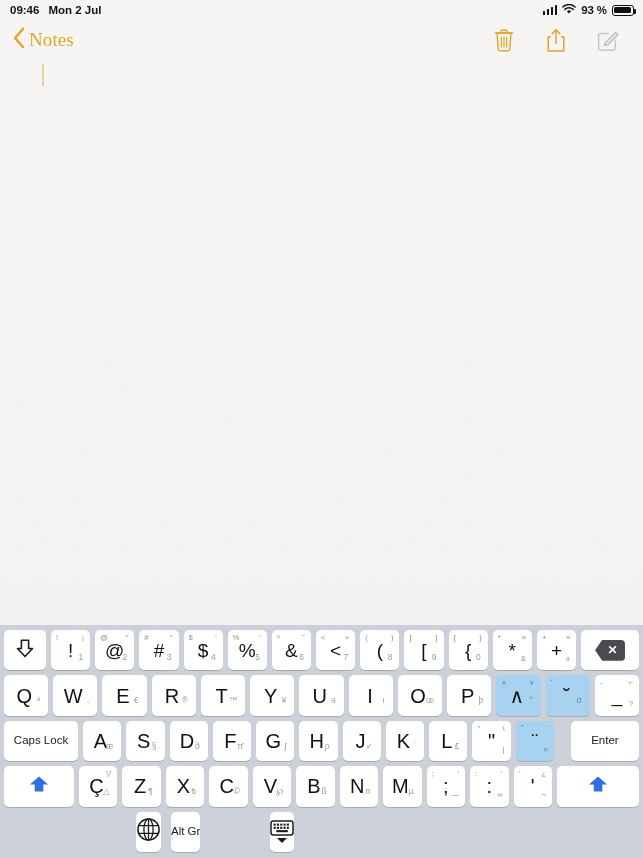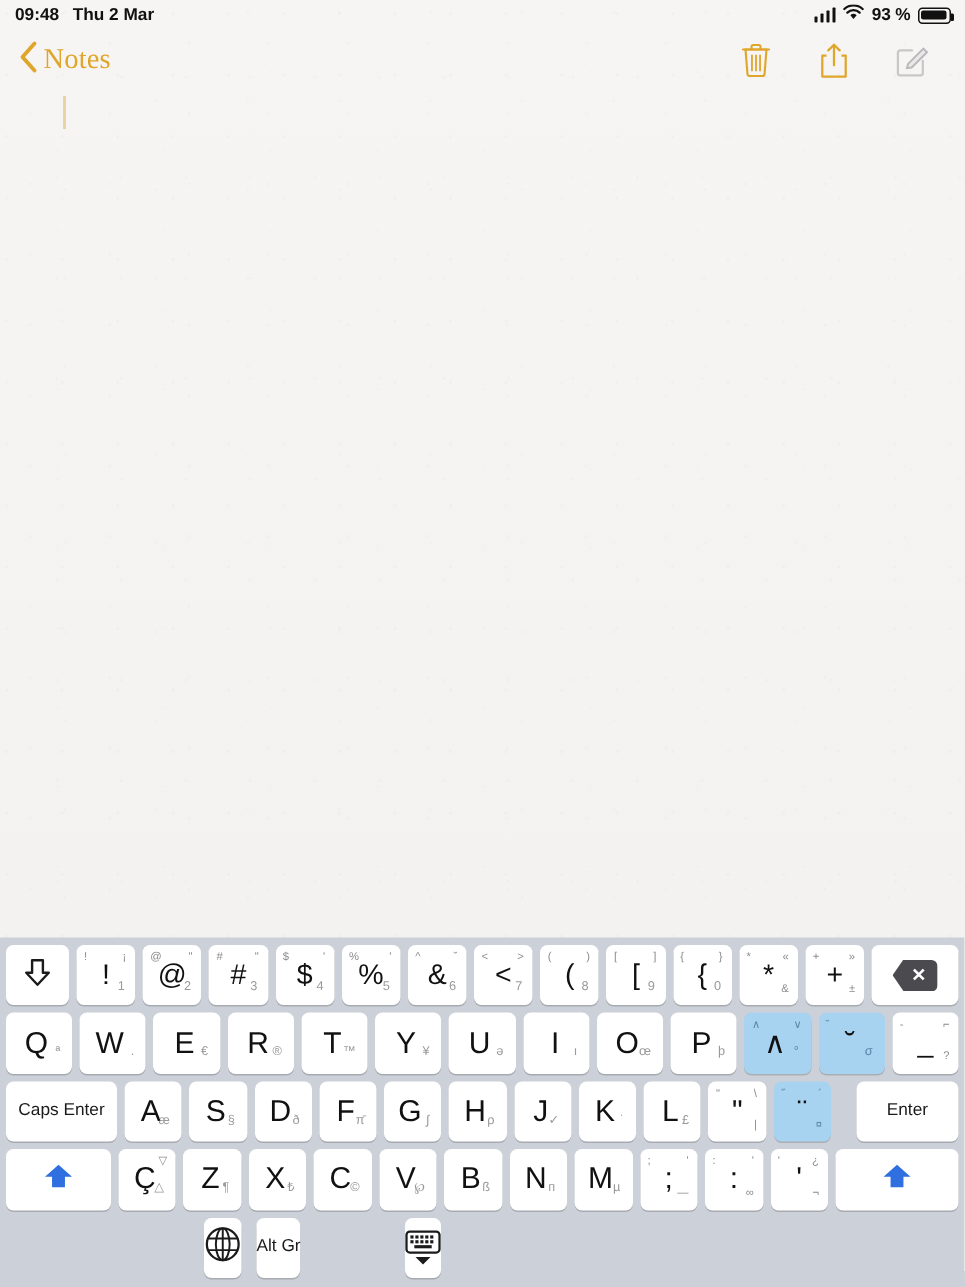--- a/index.html
+++ b/index.html
@@ -143,22 +143,22 @@
 <body>
 
 <div id="app">
 
   <div class="note-area">
     <div class="text-cursor"></div>
   </div>
 
   <div class="status-bar">
     <div class="status-left">
-      <span>09:48</span>
-      <span>Thu 2 Mar</span>
+      <span>09:46</span>
+      <span>Mon 2 Jul</span>
     </div>
     <div class="status-right">
       <span class="signal">
         <i></i>
           <i></i>
           <i></i>
           <i></i>
       </span>
       <span class="wifi">
         <svg width="14" height="11" viewBox="0 0 14 11">
@@ -347,21 +347,21 @@
         </div>
         <div class="key">
           <span class="tl">-</span>
           <span class="tr">⌐</span>
           <span class="main">_</span>
           <span class="br">?</span>
         </div>
       </div>
     <div class="krow">
         <div class="key w-caps">
-          <span class="main label">Caps Enter</span>
+          <span class="main label">Caps Lock</span>
         </div>
         <div class="key letterkey">
           <span class="main">A</span>
           <span class="sub">æ</span>
         </div>
         <div class="key letterkey">
           <span class="main">S</span>
           <span class="sub">§</span>
         </div>
         <div class="key letterkey">

